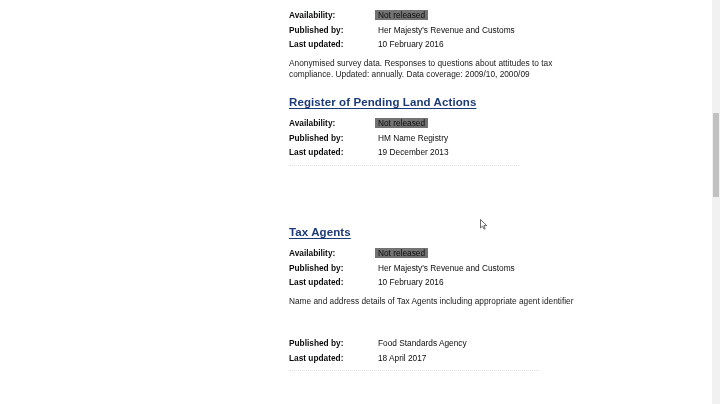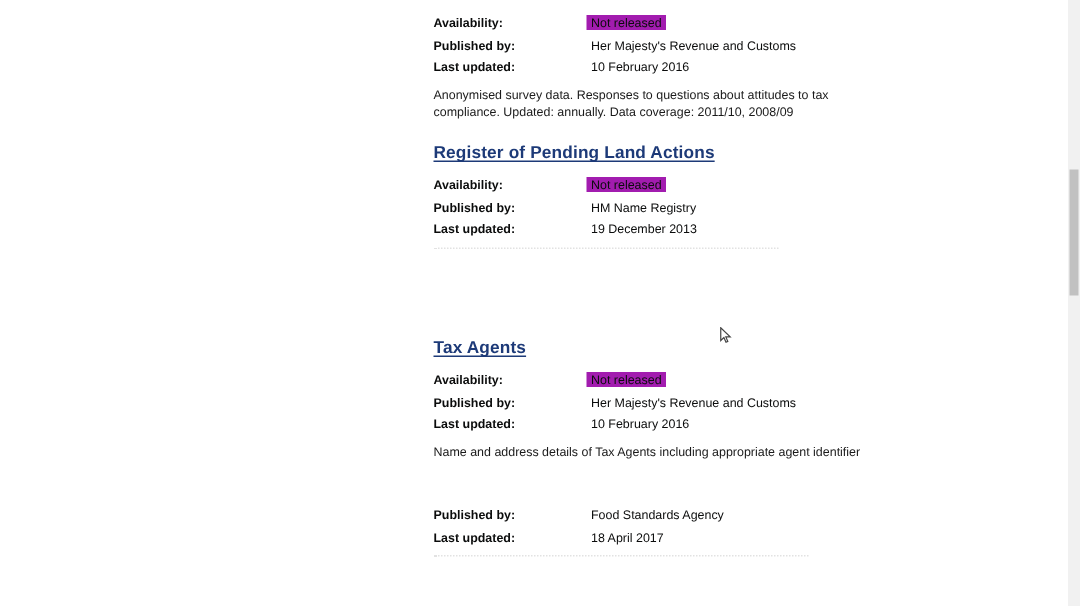--- a/index.html
+++ b/index.html
@@ -11,24 +11,24 @@
   }
   .content { position: absolute; left: 289px; top: 0; width: 290px; }
   .dataset { position: absolute; left: 0; width: 290px; }
   .title {
     display: block;
     font-size: 11.5px; font-weight: bold; color: #1d3a78;
     text-decoration: underline; text-underline-offset: 2px;
     line-height: 15px; letter-spacing: 0.1px;
   }
   .meta { margin-top: 6px; }
-  .row { display: flex; height: 14.5px; font-size: 8.3px; align-items: center; gap: 16px; }
+  .row { display: flex; height: 14.5px; font-size: 8.3px; align-items: center; }
   .label { width: 89px; font-weight: bold; }
   .value { }
-  .badge { background: #a21caf; padding: 0 3px; margin-left: -3px; }
+  .badge { background: #737373; padding: 0 3px; margin-left: -3px; }
   .desc { margin-top: 6px; font-size: 8.3px; line-height: 11.5px; color: #1a1a1a; }
   .artifact { height: 4px; border-top: 1px dotted #e2e2e2; width: 230px; margin-top: 5px; }
   .scrollbar { position: absolute; left: 712px; top: 0; width: 8px; height: 404px; background: #f1f1f1; }
   .thumb { position: absolute; left: 1px; top: 113px; width: 6px; height: 84px; background: #c1c1c1; }
   .cursor { position: absolute; left: 480px; top: 216px; width: 8px; height: 11px; }
 </style>
 </head>
 <body>
 
 <div class="content">
@@ -41,21 +41,21 @@
         </div>
       <div class="row">
           <span class="label">Published by:</span>
           <span class="value">Her Majesty's Revenue and Customs</span>
         </div>
       <div class="row">
           <span class="label">Last updated:</span>
           <span class="value">10 February 2016</span>
         </div>
     </div>
-    <div class="desc">Anonymised survey data. Responses to questions about attitudes to tax compliance. Updated: annually. Data coverage: 2011/10, 2008/09</div>
+    <div class="desc">Anonymised survey data. Responses to questions about attitudes to tax compliance. Updated: annually. Data coverage: 2009/10, 2000/09</div>
   </div>
 
   <div class="dataset" style="top:95px">
     <a class="title">Register of Pending Land Actions</a>
     <div class="meta">
       <div class="row">
           <span class="label">Availability:</span>
           <span class="value badge">Not released</span>
         </div>
       <div class="row">

